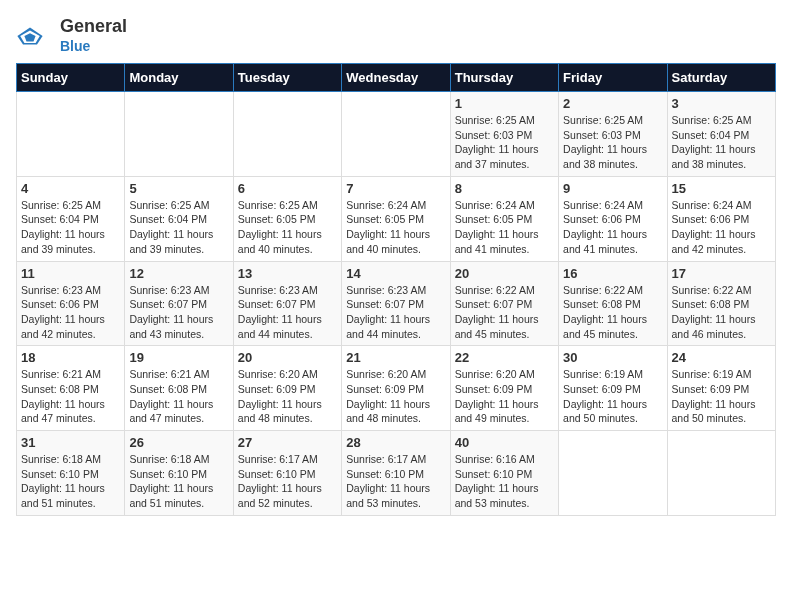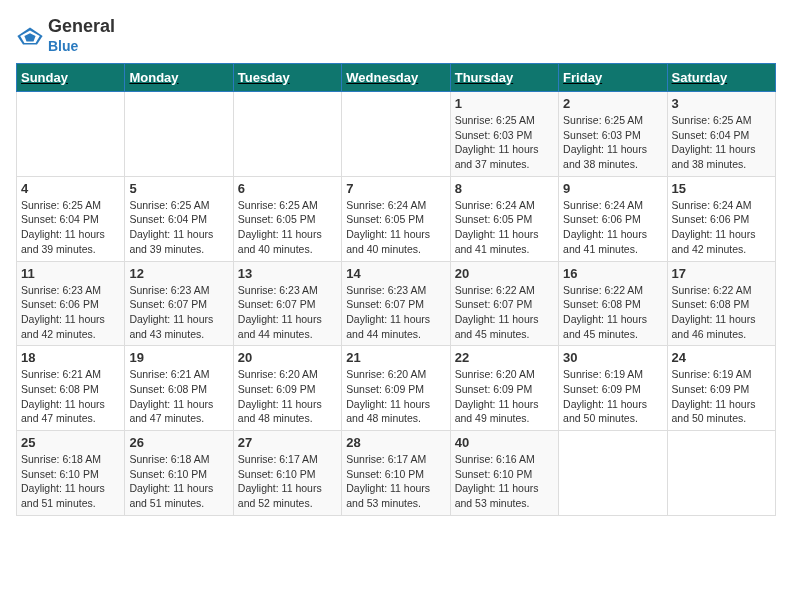--- a/index.html
+++ b/index.html
@@ -12,37 +12,36 @@
     }
     .header-area {
       display: flex;
       align-items: flex-start;
       justify-content: space-between;
       margin-bottom: 8px;
     }
     .logo {
       display: flex;
       align-items: center;
-      gap: 4px;
+      gap: 16px;
     }
     .logo-text-general { font-size: 18px; font-weight: bold; color: #333; }
     .logo-text-blue { font-size: 14px; font-weight: bold; color: #2a7abf; }
     .logo-icon {
       width: 28px; height: 20px;
     }
     .title-area { text-align: right; }
     .month-title { font-size: 36px; font-weight: bold; color: #333; line-height: 1.1; }
     .subtitle { font-size: 16px; color: #333; }
     table {
       width: 100%;
       border-collapse: collapse;
     }
     thead tr {
-      background-color: #0f766e;
-      text-decoration: underline;
+      background-color: #0f172a;
     }
     thead th {
       color: #fff;
       font-size: 13px;
       font-weight: bold;
       padding: 6px 4px;
       border: 1px solid #2a7abf;
       text-align: left;
     }
     tbody tr {
@@ -209,21 +208,21 @@
           <span class="day-num">30</span>
           <div class="cell-info">Sunrise: 6:19 AM<br>Sunset: 6:09 PM<br>Daylight: 11 hours<br>and 50 minutes.</div>
         </td>
         <td>
           <span class="day-num">24</span>
           <div class="cell-info">Sunrise: 6:19 AM<br>Sunset: 6:09 PM<br>Daylight: 11 hours<br>and 50 minutes.</div>
         </td>
       </tr>
       <tr>
         <td>
-          <span class="day-num">25</span>
+          <span class="day-num">31</span>
           <div class="cell-info">Sunrise: 6:18 AM<br>Sunset: 6:10 PM<br>Daylight: 11 hours<br>and 51 minutes.</div>
         </td>
         <td>
           <span class="day-num">26</span>
           <div class="cell-info">Sunrise: 6:18 AM<br>Sunset: 6:10 PM<br>Daylight: 11 hours<br>and 51 minutes.</div>
         </td>
         <td>
           <span class="day-num">27</span>
           <div class="cell-info">Sunrise: 6:17 AM<br>Sunset: 6:10 PM<br>Daylight: 11 hours<br>and 52 minutes.</div>
         </td>

